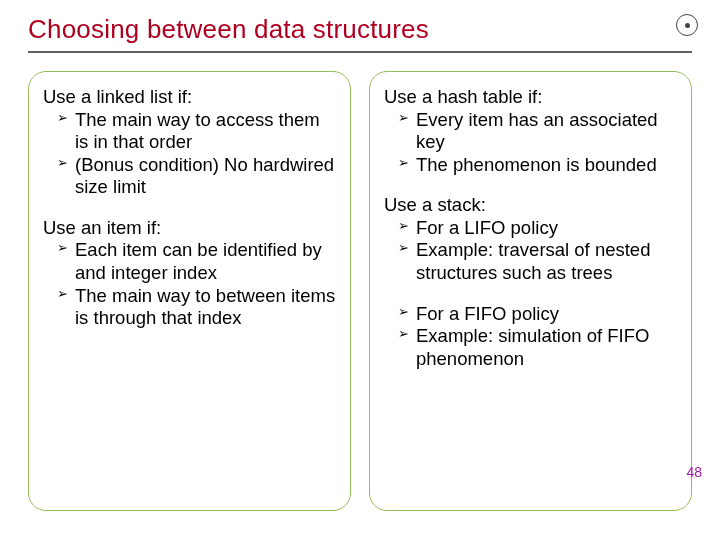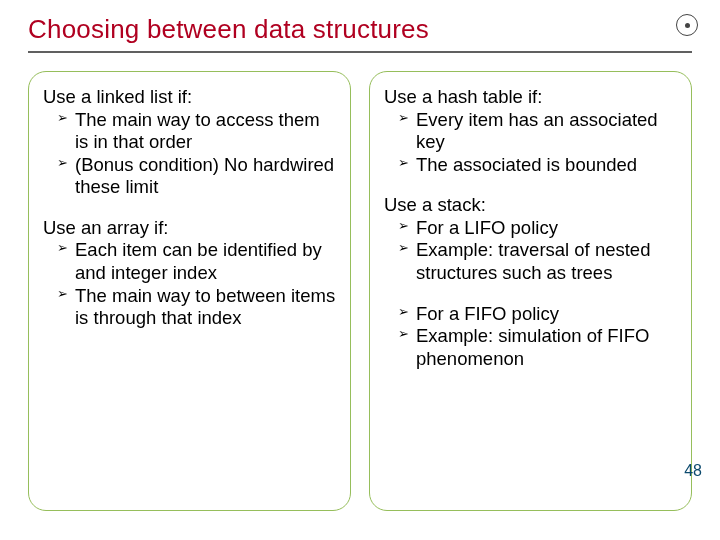--- a/index.html
+++ b/index.html
@@ -82,57 +82,57 @@
     position: absolute;
     left: 0;
     top: 1px;
     font-size: 13px;
     color: #000;
   }
   .pagenum {
     position: absolute;
     bottom: 8px;
     right: 18px;
-    font-size: 16px;
-    color: #0c4a6e;
+    font-size: 14px;
+    color: #a21caf;
   }
 </style>
 </head>
 <body>
 
 <div class="slide">
   <div class="logo"></div>
   <div class="title">Choosing between data structures</div>
   <div class="title-underline"></div>
 
   <div class="columns">
 
     <div class="col">
       <div class="section">
         <div class="section-title">Use a linked list if:</div>
         <ul class="bullets">
           <li>The main way to access them is in that order</li>
-          <li>(Bonus condition) No hardwired these limit</li>
+          <li>(Bonus condition) No hardwired size limit</li>
         </ul>
       </div>
       <div class="section">
-        <div class="section-title">Use an array if:</div>
+        <div class="section-title">Use an item if:</div>
         <ul class="bullets">
           <li>Each item can be identified by and integer index</li>
           <li>The main way to between items is through that index</li>
         </ul>
       </div>
     </div>
 
     <div class="col">
       <div class="section">
         <div class="section-title">Use a hash table if:</div>
         <ul class="bullets">
           <li>Every item has an associated key</li>
-          <li>The associated is bounded</li>
+          <li>The phenomenon is bounded</li>
         </ul>
       </div>
       <div class="section">
         <div class="section-title">Use a stack:</div>
         <ul class="bullets">
           <li>For a LIFO policy</li>
           <li>Example: traversal of nested structures such as trees</li>
         </ul>
       </div>
       <div class="section">

